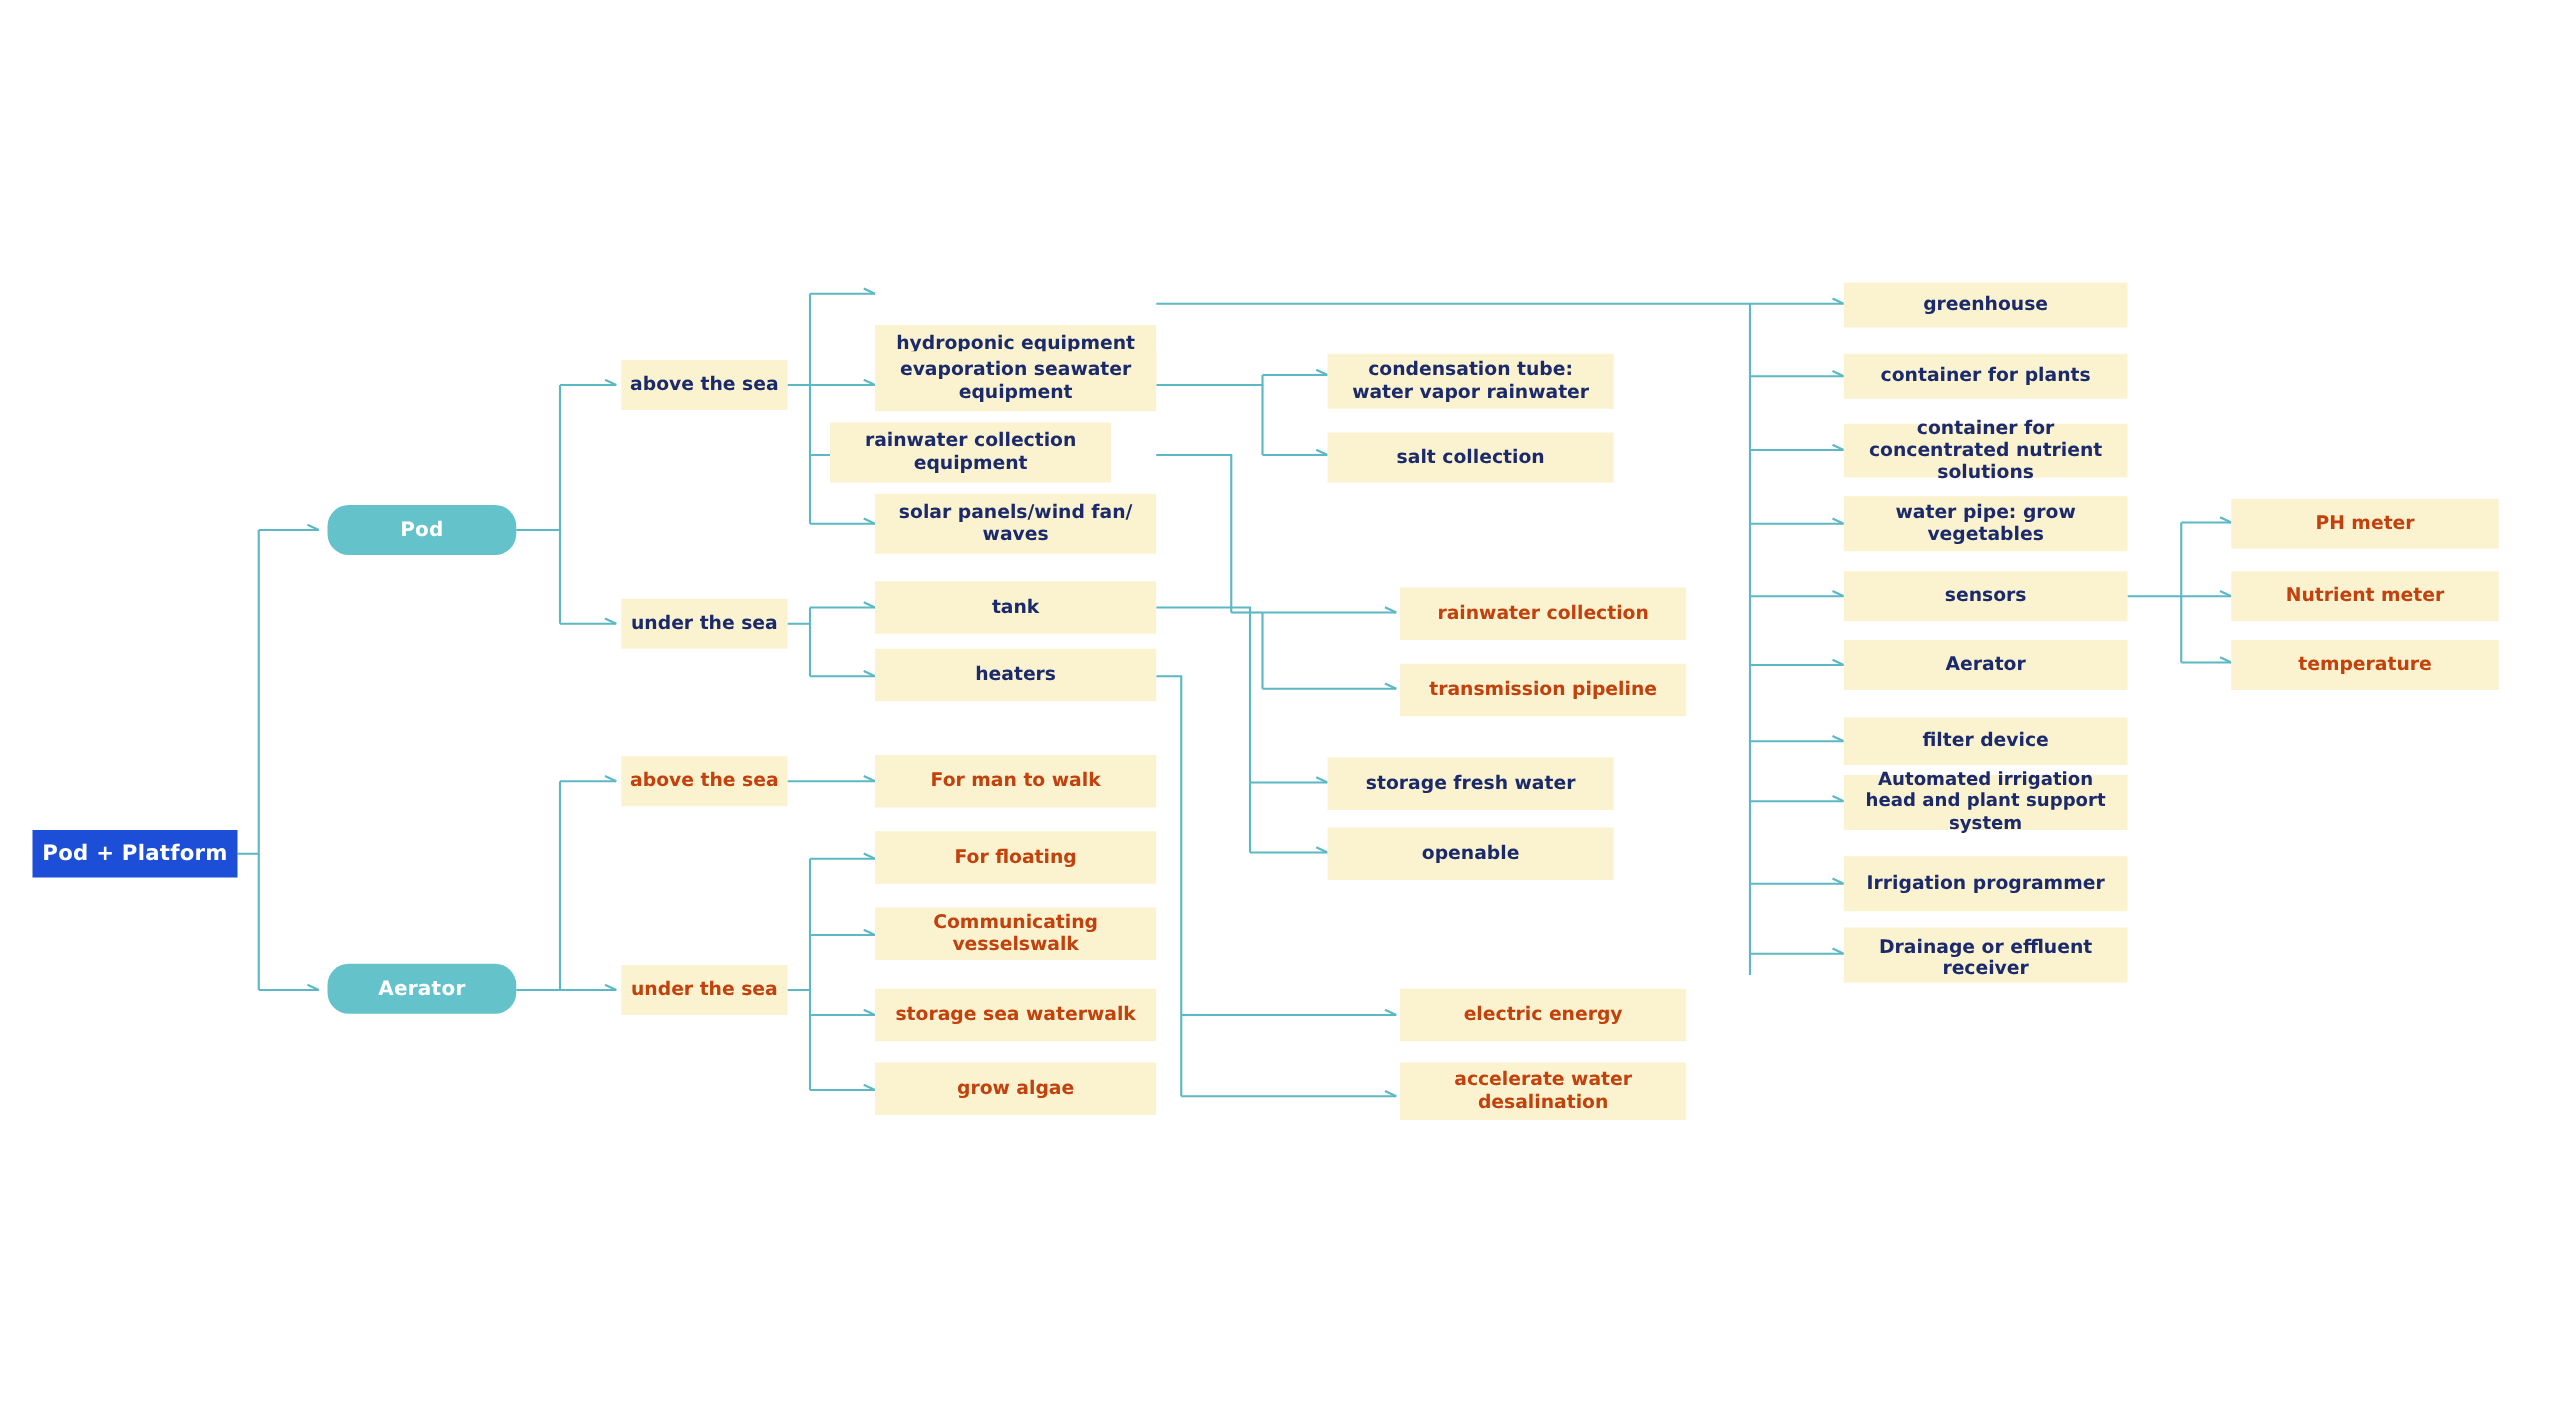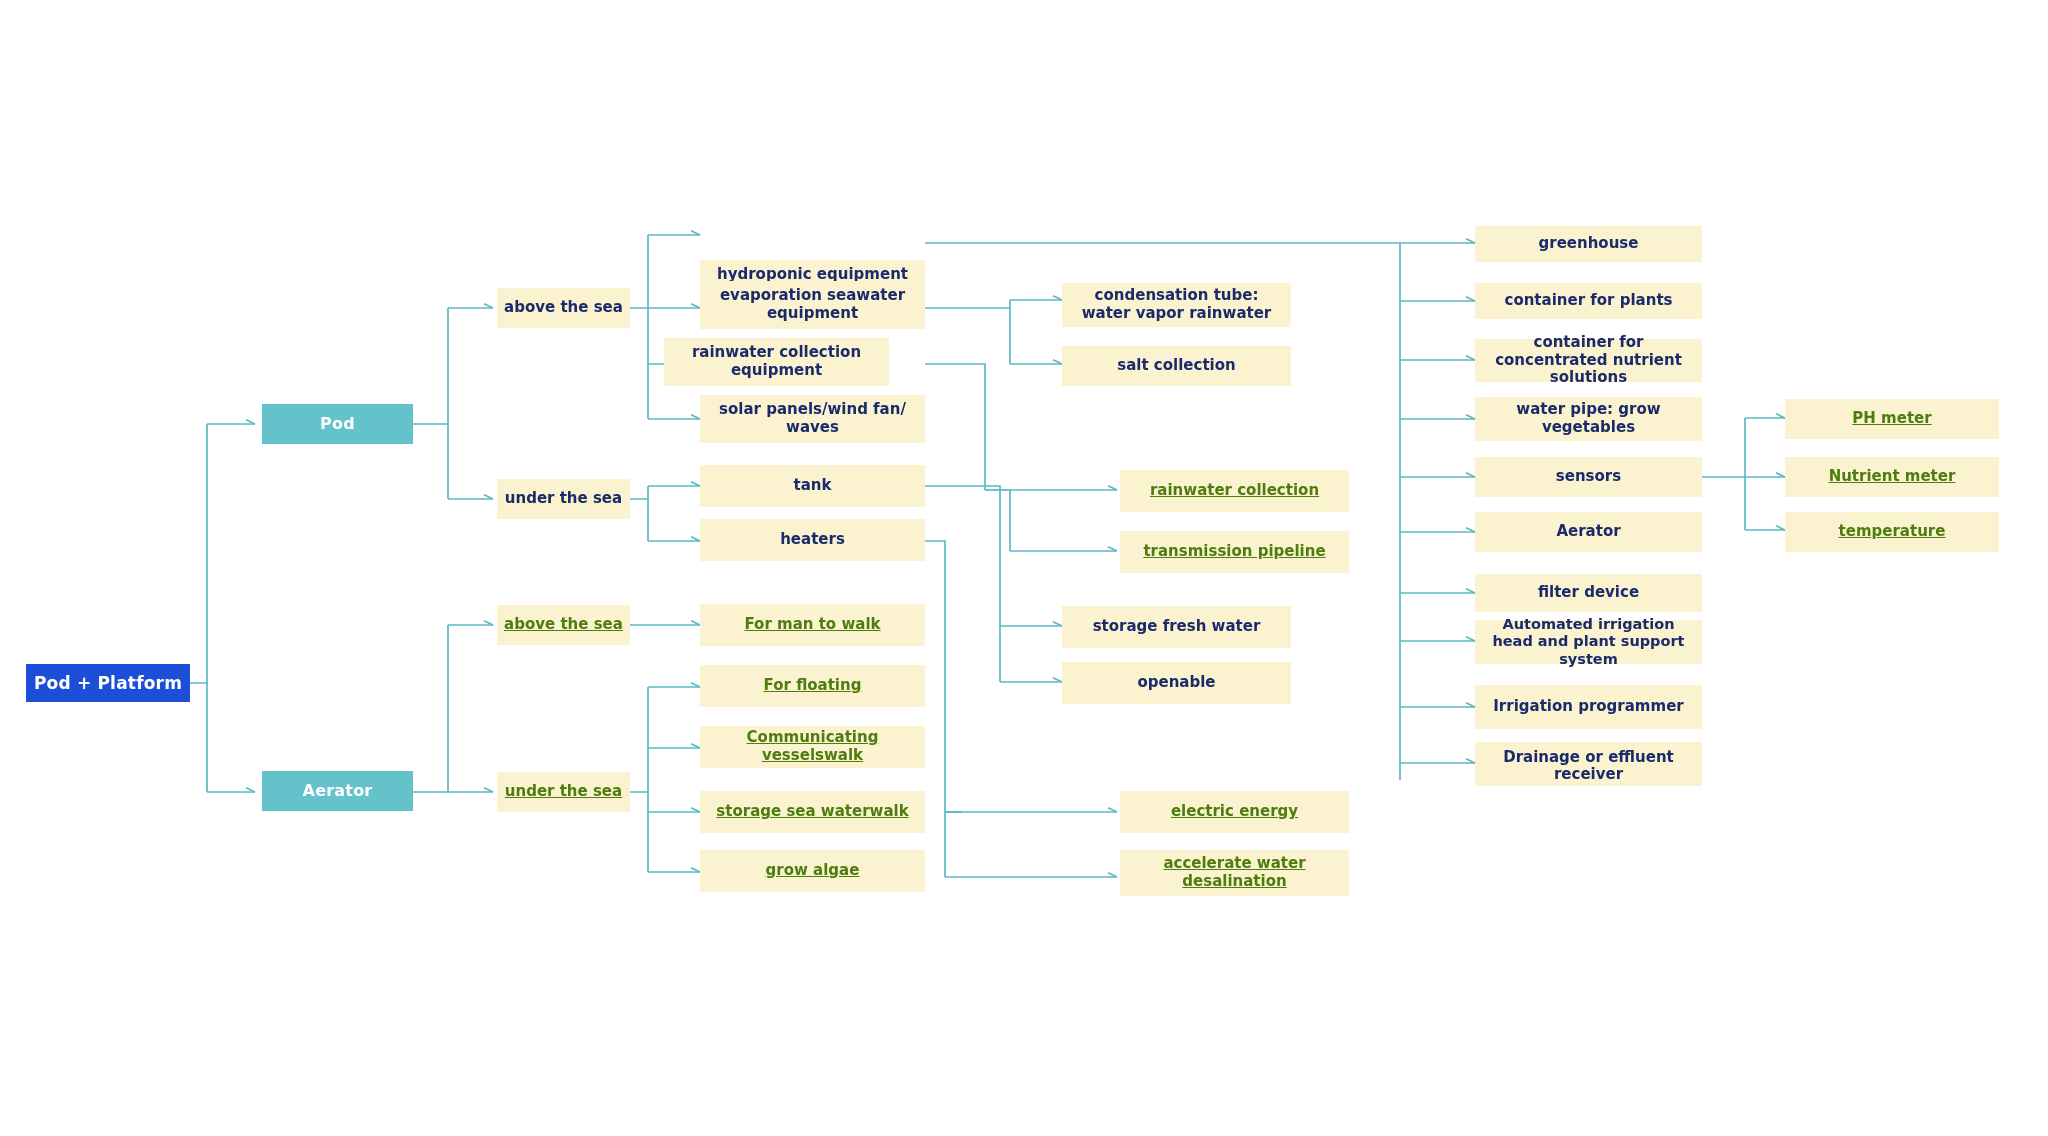--- a/index.html
+++ b/index.html
@@ -13,24 +13,24 @@
   .node{
     position:absolute;
     box-sizing:border-box;
     display:flex;align-items:center;justify-content:center;
     text-align:center;
     font-weight:bold;
     line-height:1.18;
     padding:2px 6px;
   }
   .n-root{background:#1d4ed8;color:#ffffff;font-size:17px;letter-spacing:.2px;}
-  .n-branch{background:#64c2cb;color:#ffffff;font-size:16px;letter-spacing:.2px;}
+  .n-branch{background:#64c2cb;color:#ffffff;font-size:16px;letter-spacing:.2px;border-radius:17px;}
   .n-cream{background:#fbf2cf;}
   .t-navy{color:#1b2a6b;}
-  .t-red{color:#4d7c0f;text-decoration:underline;}
+  .t-red{color:#c2410c;}
   .fs15{font-size:15px;}
   .fs14{font-size:14.5px;}
 </style>
 </head>
 <body>
 
 <div id="canvas">
 
   <svg id="links" viewBox="0 0 2048 1136">
     <defs>

